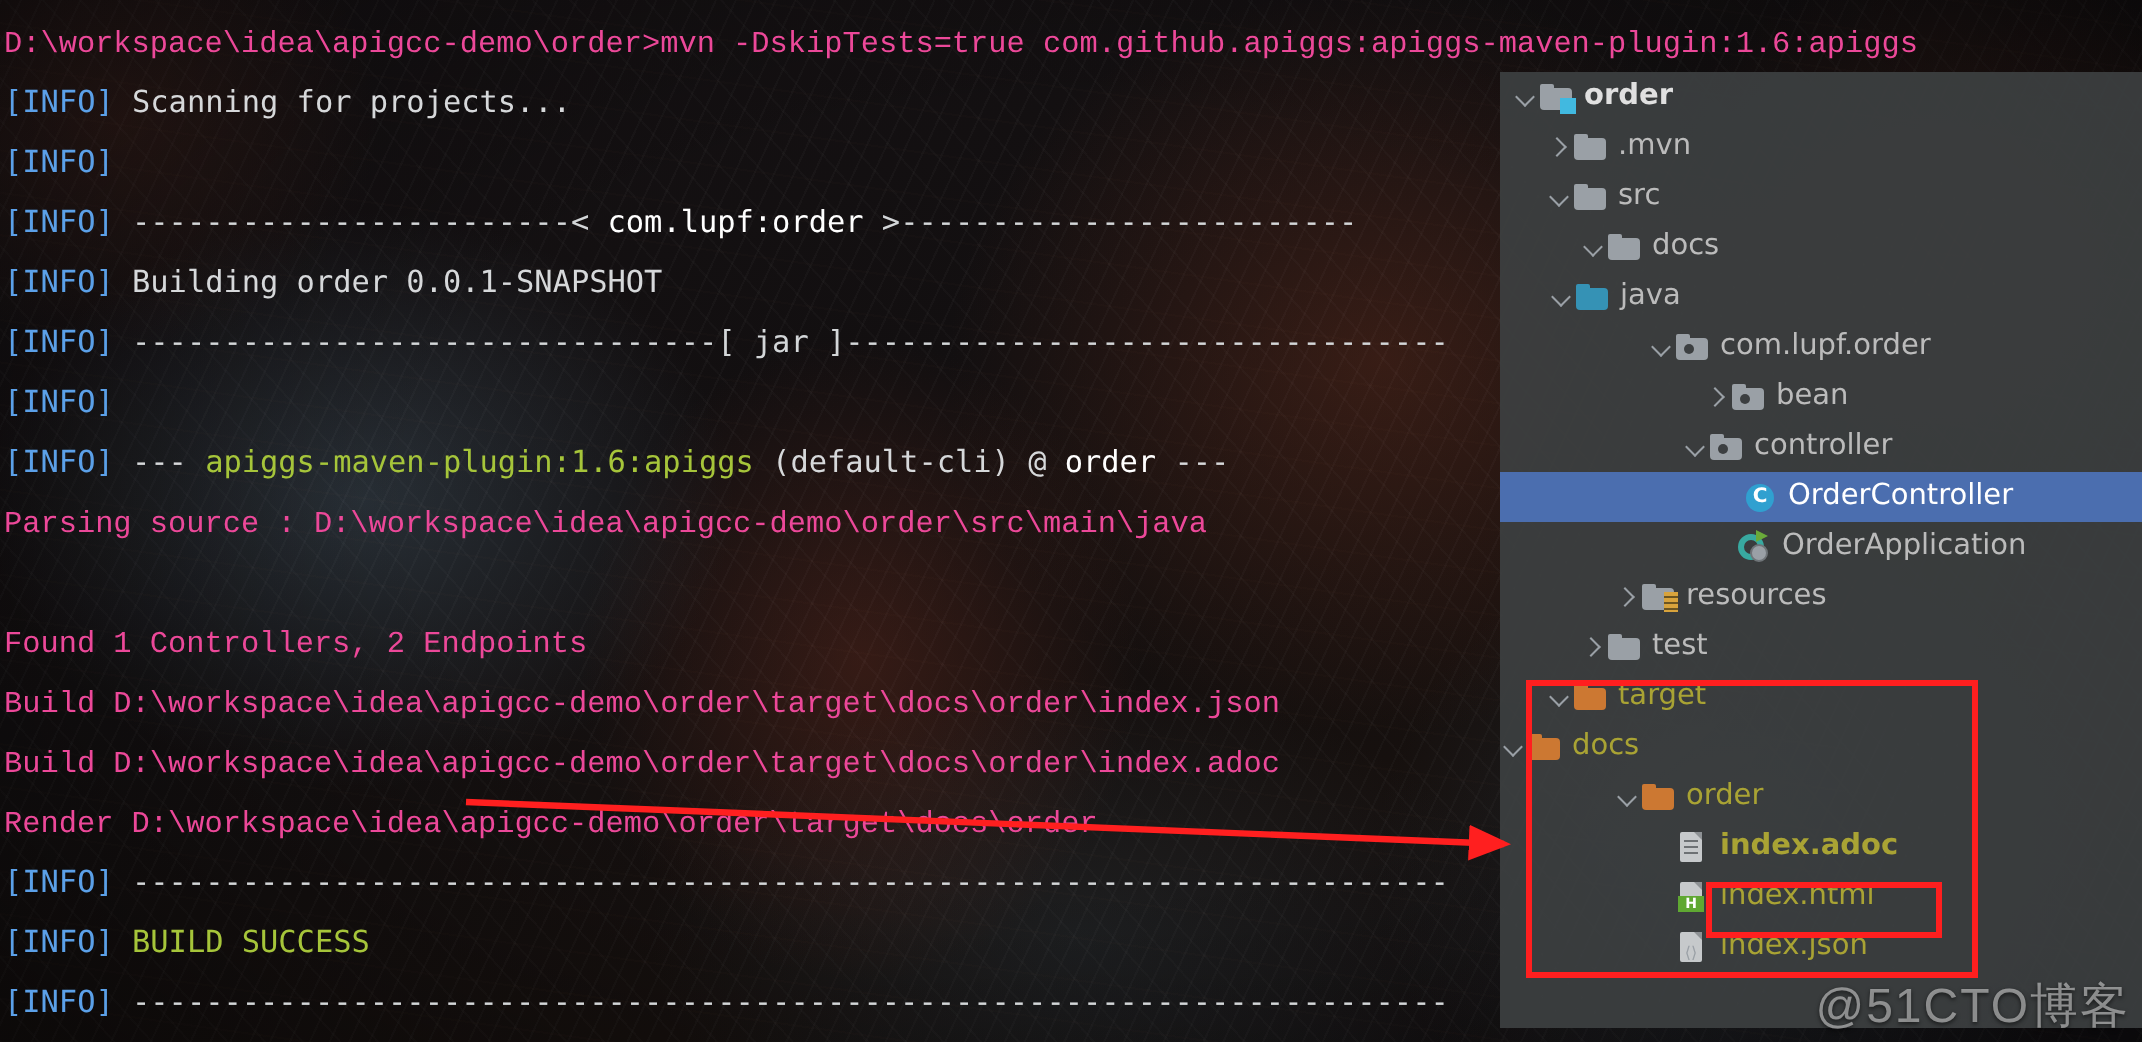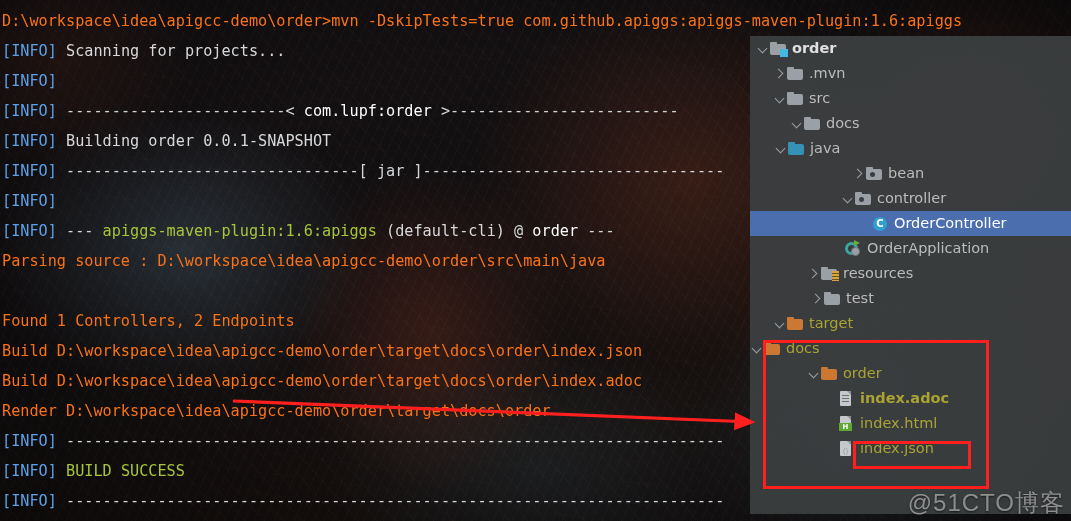--- a/index.html
+++ b/index.html
@@ -60,21 +60,21 @@
     letter-spacing: 0px;
     white-space: pre;
     color: #cfd2d4;
   }
   .tline { height: 30px; }
   .c-info { color: #5ba0e8; }
   .c-white { color: #d6d8da; }
   .c-green { color: #a6c53a; }
   .c-cyan  { color: #ffffff; }
   .c-dash  { color: #d3d6d8; }
-  .c-plain { color: #f97316; }
+  .c-plain { color: #ec4899; font-family: Liberation Mono, monospace; }
 
   
   .tree-panel {
     position: absolute;
     left: 750px;
     top: 36px;
     width: 321px;
     height: 478px;
     background: rgba(60,63,65,0.93);
     font-family: "DejaVu Sans", sans-serif;
@@ -282,20 +282,27 @@
       <div class="row" style="padding-left: 40px;">
         <span class="chev "></span>
         <span class="ico folder"></span>
         <span class="lbl">docs</span>
       </div>
       <div class="row" style="padding-left: 24px;">
         <span class="chev "></span>
         <span class="ico folder blue"></span>
         <span class="lbl">java</span>
       </div>
+      <div class="row" style="padding-left: 74px;">
+        <span class="chev "></span>
+        <span class="ico folder pkg">
+          <span class="dot"></span>
+        </span>
+        <span class="lbl">com.lupf.order</span>
+      </div>
       <div class="row" style="padding-left: 102px;">
         <span class="chev right"></span>
         <span class="ico folder pkg">
           <span class="dot"></span>
         </span>
         <span class="lbl">bean</span>
       </div>
       <div class="row" style="padding-left: 91px;">
         <span class="chev "></span>
         <span class="ico folder pkg">
@@ -303,36 +310,36 @@
         </span>
         <span class="lbl">controller</span>
       </div>
       <div class="row selected" style="padding-left: 108px;">
         <span class="chev none"></span>
         <span class="ico cls">
           <span class="letter">C</span>
         </span>
         <span class="lbl white">OrderController</span>
       </div>
-      <div class="row" style="padding-left: 81px;">
+      <div class="row" style="padding-left: 81px; margin-left: 24px;">
         <span class="chev none"></span>
         <span class="ico spring">
           <span class="arrow"></span>
           <span class="gear"></span>
         </span>
         <span class="lbl">OrderApplication</span>
       </div>
       <div class="row" style="padding-left: 57px;">
         <span class="chev right"></span>
         <span class="ico folder res">
           <span class="stripes"></span>
         </span>
         <span class="lbl">resources</span>
       </div>
-      <div class="row" style="padding-left: 20px; margin-left: 40px;">
+      <div class="row" style="padding-left: 40px;">
         <span class="chev right"></span>
         <span class="ico folder"></span>
         <span class="lbl">test</span>
       </div>
       <div class="row" style="padding-left: 23px;">
         <span class="chev "></span>
         <span class="ico folder orange"></span>
         <span class="lbl olive">target</span>
       </div>
       <div class="row" style="">

